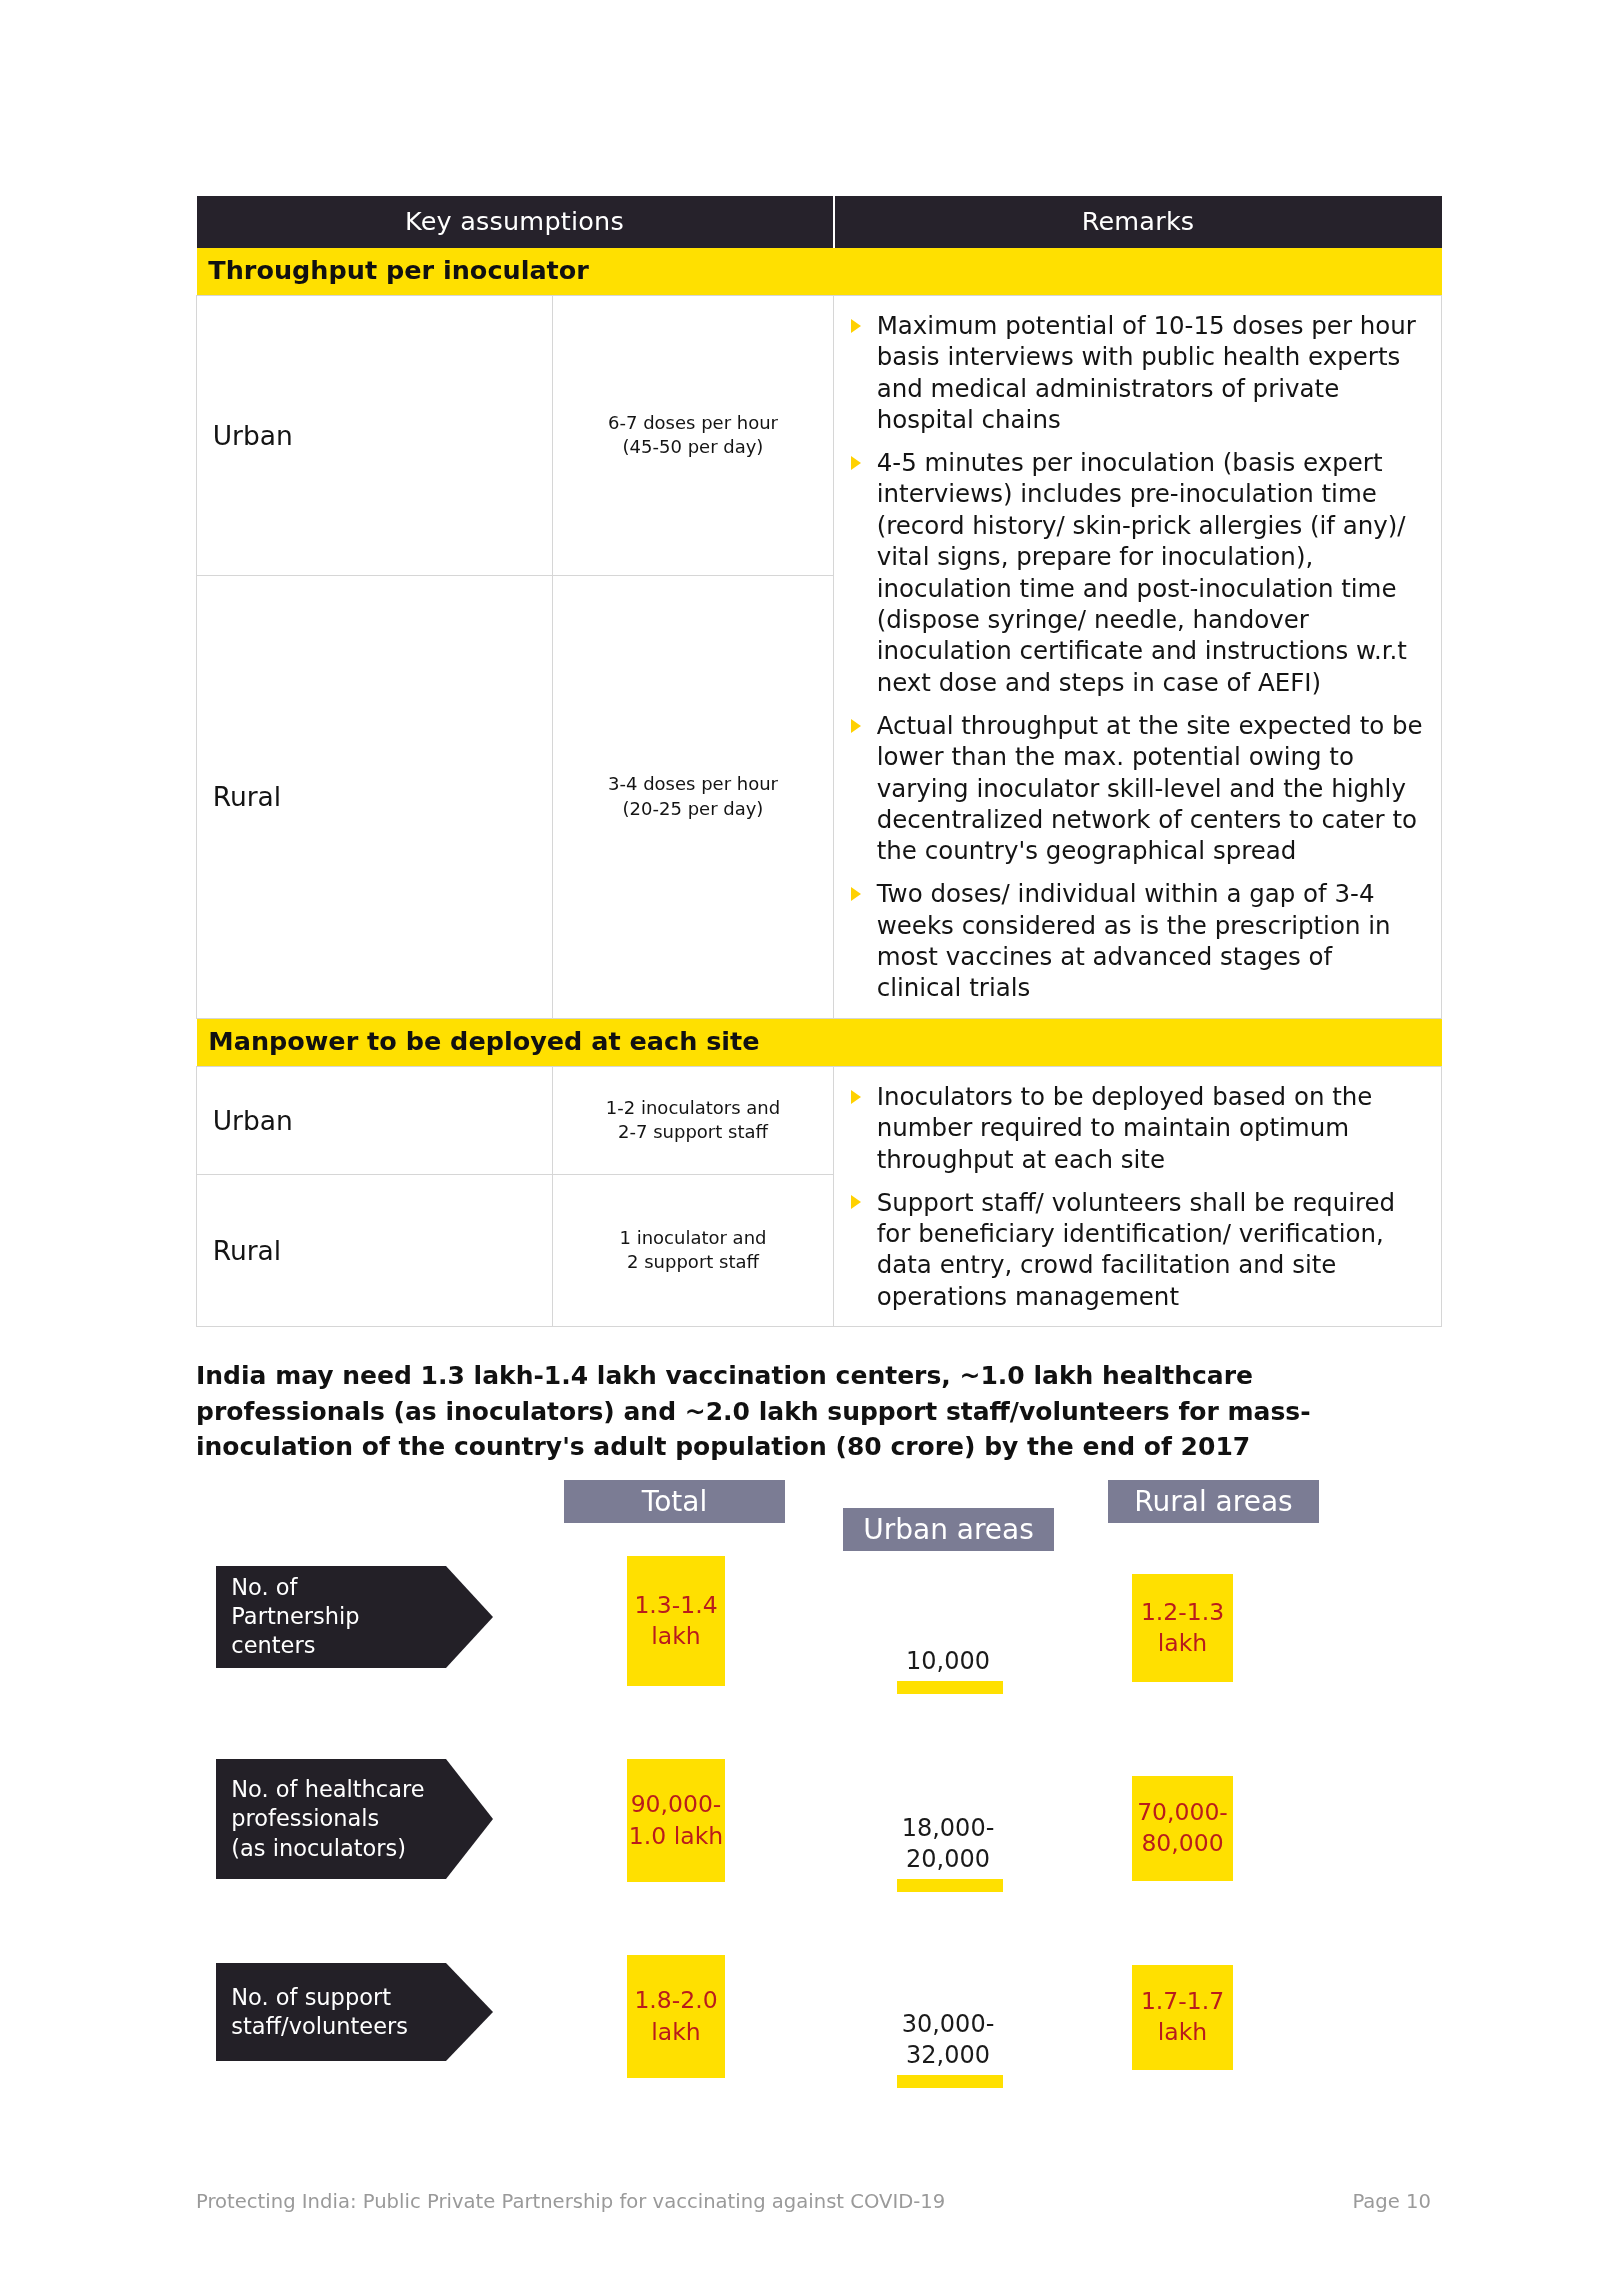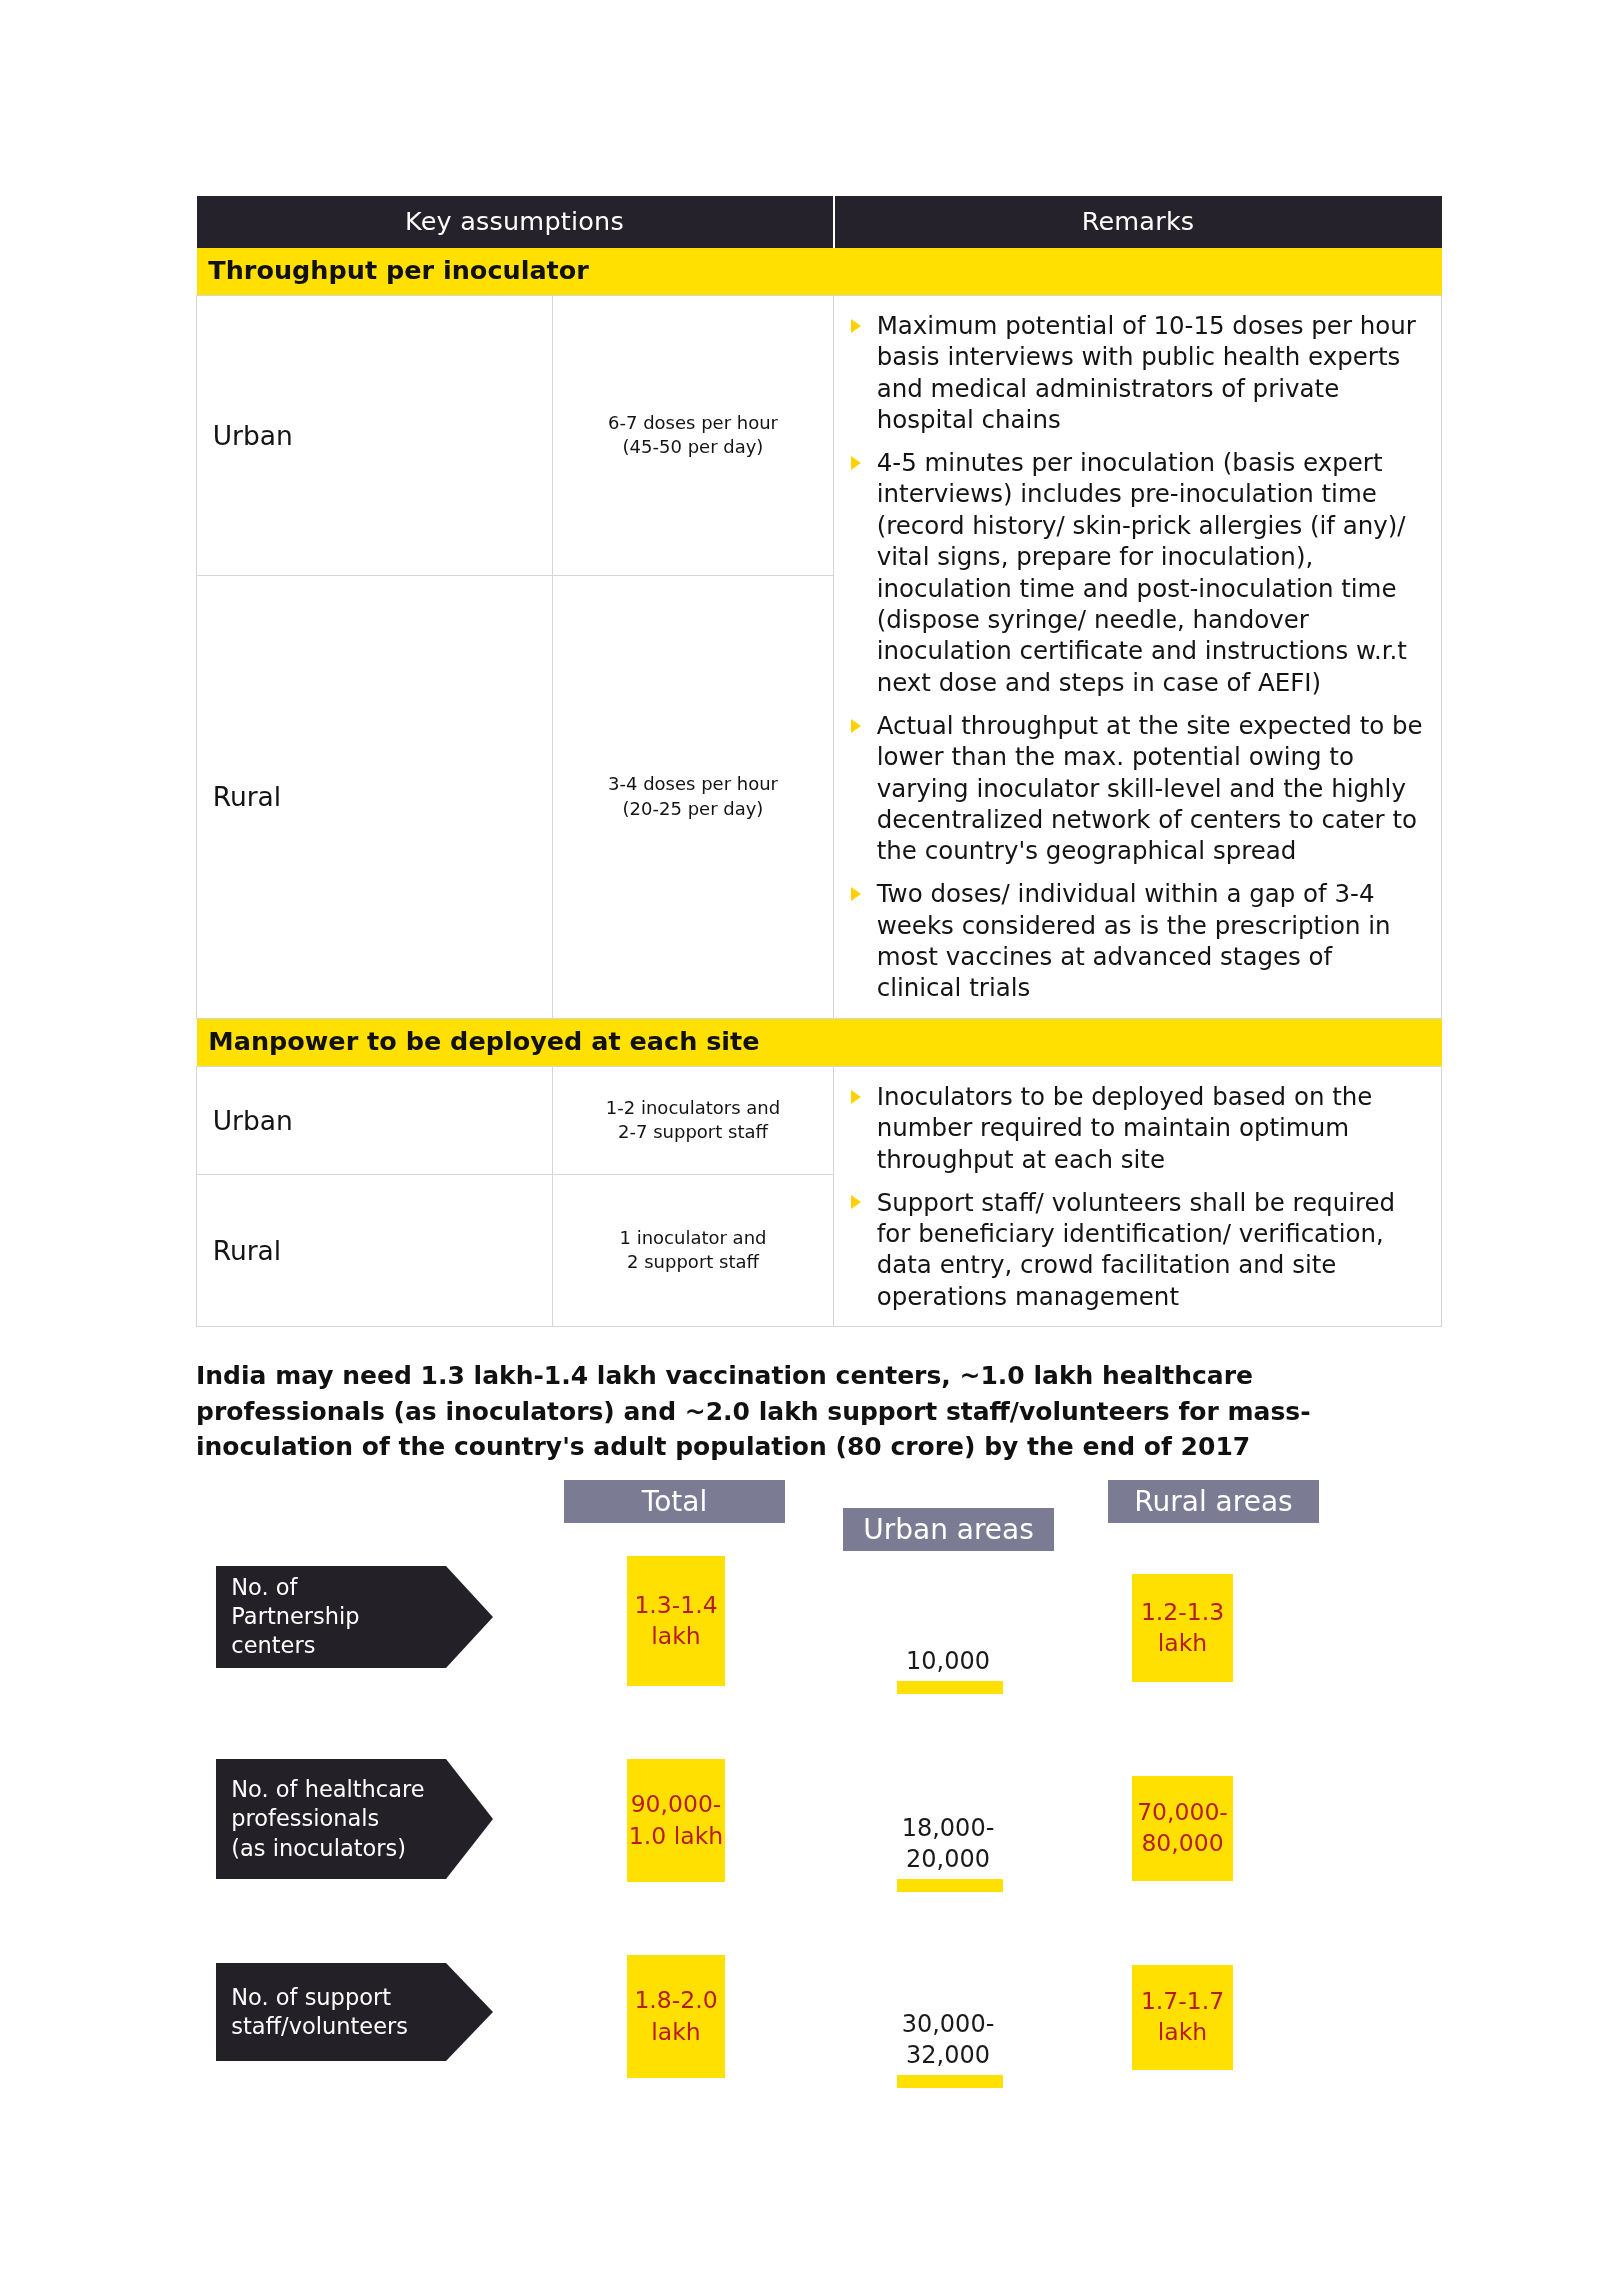--- a/index.html
+++ b/index.html
@@ -366,15 +366,19 @@
       <div class="ybox" style="left:936px; top:9.8px; width:101px; height:105px;">
         <div>
           <div>1.7-1.7</div>
           <div>lakh</div>
         </div>
       </div>
     </div>
 
   </div>
 
+  <div class="footer">
+    <span>Protecting India: Public Private Partnership for vaccinating against COVID-19</span>
+    <span>Page 10</span>
+  </div>
 
 </div>
 
 
 </body></html>

